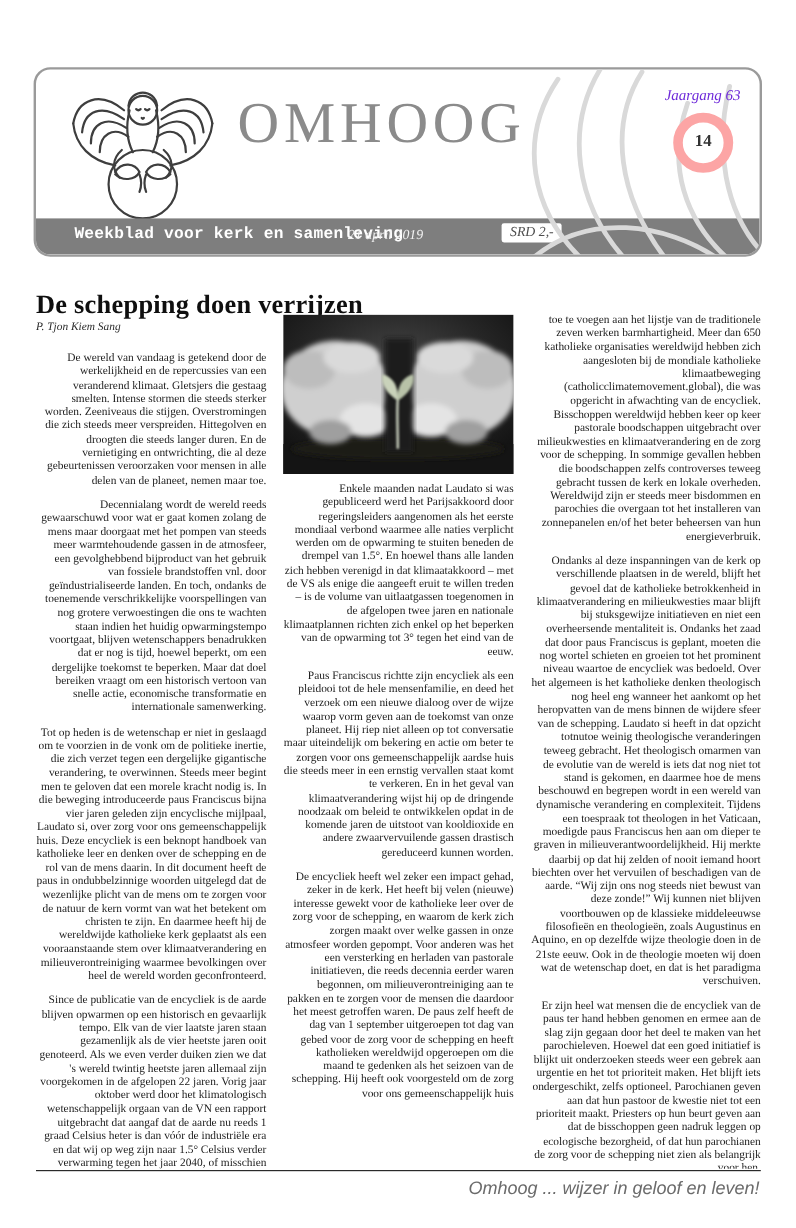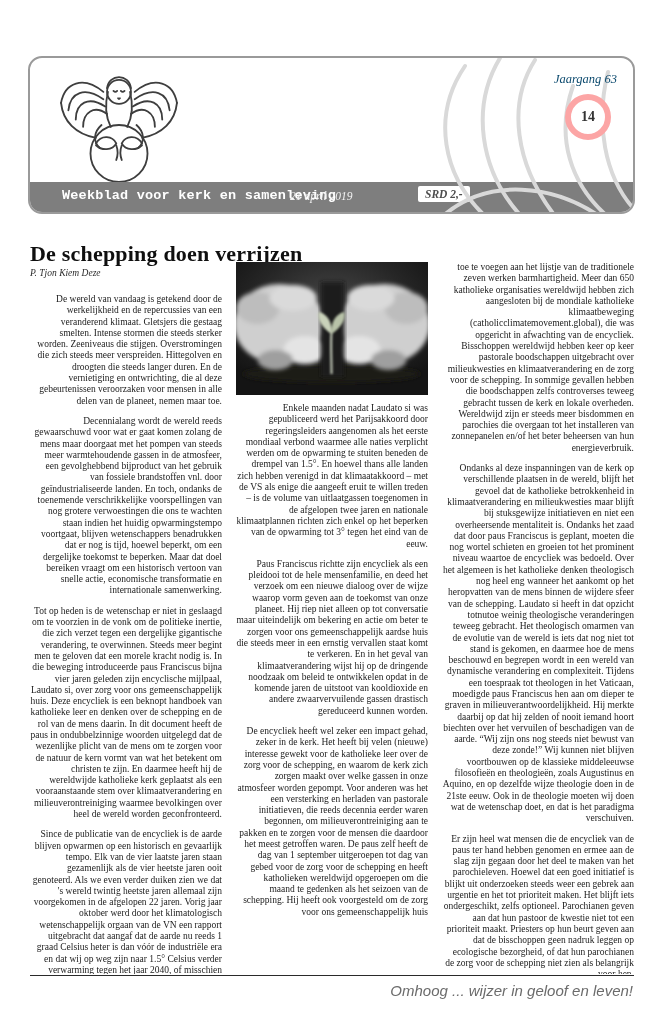--- a/index.html
+++ b/index.html
@@ -18,36 +18,36 @@
   }
   .mast-bar .tagline{
     position:absolute;left:32px;top:6px;color:#fff;font-family:Liberation Mono, monospace;
     font-weight:bold;font-size:13.5px;letter-spacing:.2px;
   }
   .mast-bar .date{
     position:absolute;left:260px;top:8px;color:#f2f2f2;font-style:italic;font-size:11.5px;
   }
   .mast-bar .price{
     position:absolute;left:388px;top:4px;background:#fff;color:#4d4d4d;font-style:italic;
-    font-size:11.5px;padding:2px 7px;border-radius:2px;font-weight:bold;
+    font-size:11.5px;padding:2px 7px;border-radius:2px;font-weight:normal;
   }
   .mast-logo{position:absolute;left:20px;top:4px;width:138px;height:126px;z-index:2;}
   .mast-titleblock{position:absolute;left:168px;top:20px;z-index:2;}
   .mast-title{
     font-size:48px;color:#8b8b8b;letter-spacing:4px;font-family:"Liberation Serif",serif;
     line-height:1.05;
   }
   .mast-subtitle{
     font-family:"Liberation Sans",sans-serif;font-size:21px;color:#6e6e6e;margin-top:2px;letter-spacing:.5px;
   }
   .mast-volume{
-    position:absolute;right:16px;top:14px;font-style:italic;font-size:12.5px;color:#0c4a6e;z-index:4;
+    position:absolute;right:16px;top:14px;font-style:italic;font-size:12.5px;color:#6d28d9;z-index:4;
   }
   .mast-issue{
-    position:absolute;right:22px;top:36px;width:34px;height:34px;border:6px solid #fca5a5;border-radius:50%;
+    position:absolute;right:22px;top:36px;width:34px;height:34px;border:8px solid #fca5a5;border-radius:50%;
     background:#fff;display:flex;align-items:center;justify-content:center;
     font-weight:bold;font-size:14px;color:#333;z-index:4;
   }
   
   .article-title{
     position:absolute;left:30px;top:226px;font-weight:bold;font-size:22px;color:#0f0f0f;
     font-family:"Liberation Serif",serif;letter-spacing:.2px;
   }
   .cols{
     position:absolute;left:30px;top:262px;width:604px;height:712px;overflow:hidden;
@@ -108,38 +108,39 @@
       <path d="M94 66 C103 74 103 84 96 91"></path>
 
       <path d="M50 86 C56 76 68 78 72 86 C68 94 56 94 50 88"></path>
       <path d="M100 86 C94 76 82 78 78 86 C82 94 94 94 100 88"></path>
       <path d="M72 88 q3 8 0 16"></path>
       <path d="M78 88 q-3 8 0 16"></path>
     </g>
   </svg>
 
   <div class="mast-titleblock">
+    <div class="mast-title">OMHOOG</div>
   </div>
 
   <div class="mast-volume">Jaargang 63</div>
   <div class="mast-issue">14</div>
 
   <div class="mast-bar">
     <span class="tagline">Weekblad voor kerk en samenleving</span>
     <span class="date">21 april 2019</span>
     <span class="price">SRD 2,-</span>
   </div>
 </div>
 
 <h1 class="article-title">De schepping doen verrijzen</h1>
 
 <div class="cols">
 
   <div>
-    <div class="byline">P. Tjon Kiem Deze</div>
+    <div class="byline">P. Tjon Kiem Sang</div>
     <div class="col-text">
         <p>De wereld van vandaag is getekend door de werkelijkheid en de repercussies van een veranderend klimaat. Gletsjers die gestaag smelten. Intense stormen die steeds sterker worden. Zeeniveaus die stijgen. Overstromingen die zich steeds meer verspreiden. Hittegolven en droogten die steeds langer duren. En de vernietiging en ontwrichting, die al deze gebeurtenissen veroorzaken voor mensen in alle delen van de planeet, nemen maar toe.</p>
         <p>Decennialang wordt de wereld reeds gewaarschuwd voor wat er gaat komen zolang de mens maar doorgaat met het pompen van steeds meer warmtehoudende gassen in de atmosfeer, een gevolghebbend bijproduct van het gebruik van fossiele brandstoffen vnl. door geïndustrialiseerde landen. En toch, ondanks de toenemende verschrikkelijke voorspellingen van nog grotere verwoestingen die ons te wachten staan indien het huidig opwarmingstempo voortgaat, blijven wetenschappers benadrukken dat er nog is tijd, hoewel beperkt, om een dergelijke toekomst te beperken. Maar dat doel bereiken vraagt om een historisch vertoon van snelle actie, economische transformatie en internationale samenwerking.</p>
         <p>Tot op heden is de wetenschap er niet in geslaagd om te voorzien in de vonk om de politieke inertie, die zich verzet tegen een dergelijke gigantische verandering, te overwinnen. Steeds meer begint men te geloven dat een morele kracht nodig is. In die beweging introduceerde paus Franciscus bijna vier jaren geleden zijn encyclische mijlpaal, Laudato si, over zorg voor ons gemeenschappelijk huis. Deze encycliek is een beknopt handboek van katholieke leer en denken over de schepping en de rol van de mens daarin. In dit document heeft de paus in ondubbelzinnige woorden uitgelegd dat de wezenlijke plicht van de mens om te zorgen voor de natuur de kern vormt van wat het betekent om christen te zijn. En daarmee heeft hij de wereldwijde katholieke kerk geplaatst als een vooraanstaande stem over klimaatverandering en milieuverontreiniging waarmee bevolkingen over heel de wereld worden geconfronteerd.</p>
         <p>Since de publicatie van de encycliek is de aarde blijven opwarmen op een historisch en gevaarlijk tempo. Elk van de vier laatste jaren staan gezamenlijk als de vier heetste jaren ooit genoteerd. Als we even verder duiken zien we dat 's wereld twintig heetste jaren allemaal zijn voorgekomen in de afgelopen 22 jaren. Vorig jaar oktober werd door het klimatologisch wetenschappelijk orgaan van de VN een rapport uitgebracht dat aangaf dat de aarde nu reeds 1 graad Celsius heter is dan vóór de industriële era en dat wij op weg zijn naar 1.5° Celsius verder verwarming tegen het jaar 2040, of misschien</p>
       </div>
   </div>
 
   <div>
 

